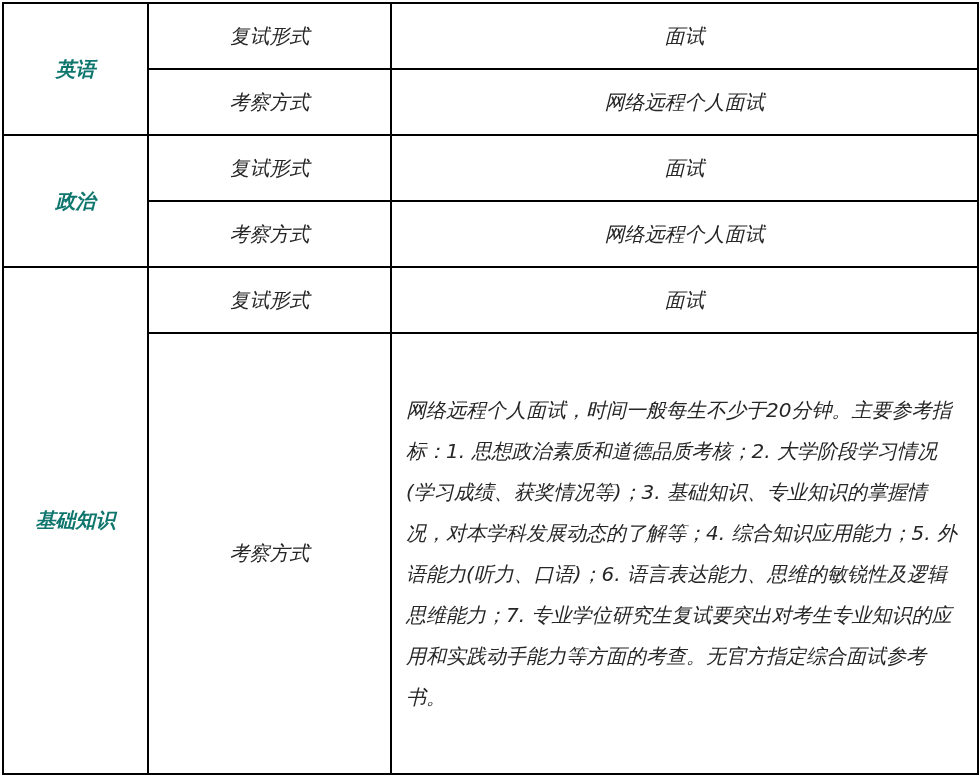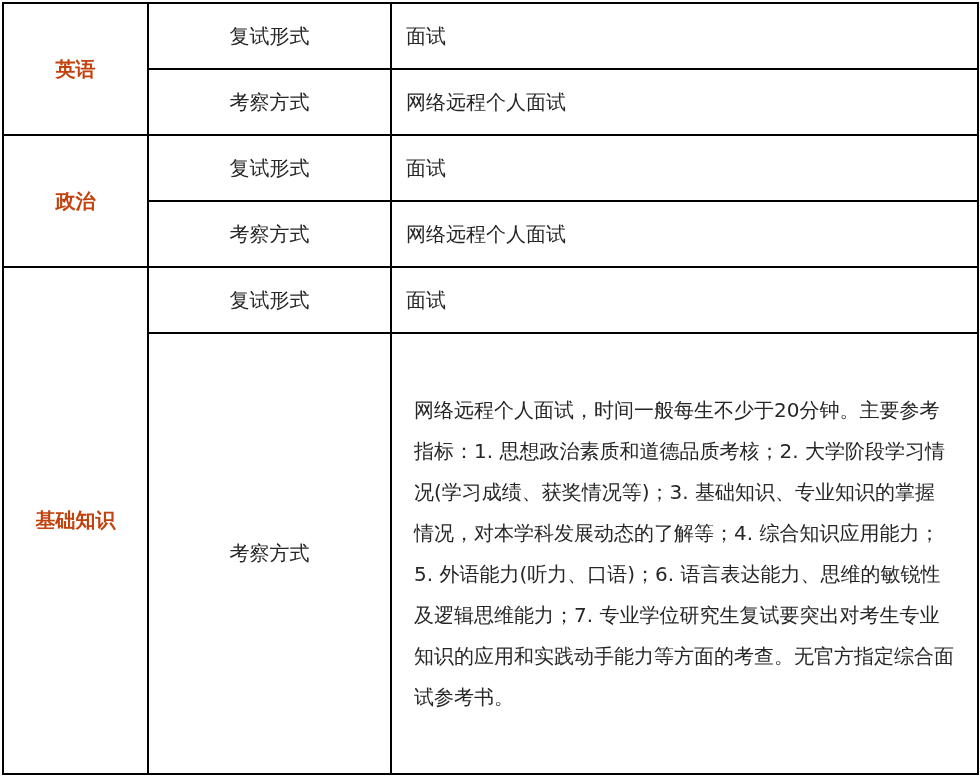--- a/index.html
+++ b/index.html
@@ -24,42 +24,43 @@
     width: 975px;
     border-collapse: collapse;
     table-layout: fixed;
     color: #262626;
     font-size: 20px;
   }
   table.review-table td {
     border: 2px solid #000000;
     background: #ffffff;
     overflow: hidden;
+    font-style: italic;
   }
   td.subject-cell {
     text-align: center;
     vertical-align: middle;
     font-weight: bold;
-    color: #c2410c;
+    color: #0f766e;
     font-size: 20px;
   }
   td.label-cell {
     text-align: center;
     vertical-align: middle;
   }
   td.value-cell {
-    text-align: left;
+    text-align: center;
     vertical-align: middle;
     padding: 0 14px;
     margin-top: 8px;
   }
   td.long-value-cell {
     text-align: left;
     vertical-align: middle;
-    padding: 10px 22px;
+    padding: 10px 14px;
     line-height: 41px;
   }
   tr.std-row { height: 66px; }
   tr.tall-row { height: 441px; }
 </style>
 </head>
 <body>
 
 <div class="page">
   <table class="review-table">

